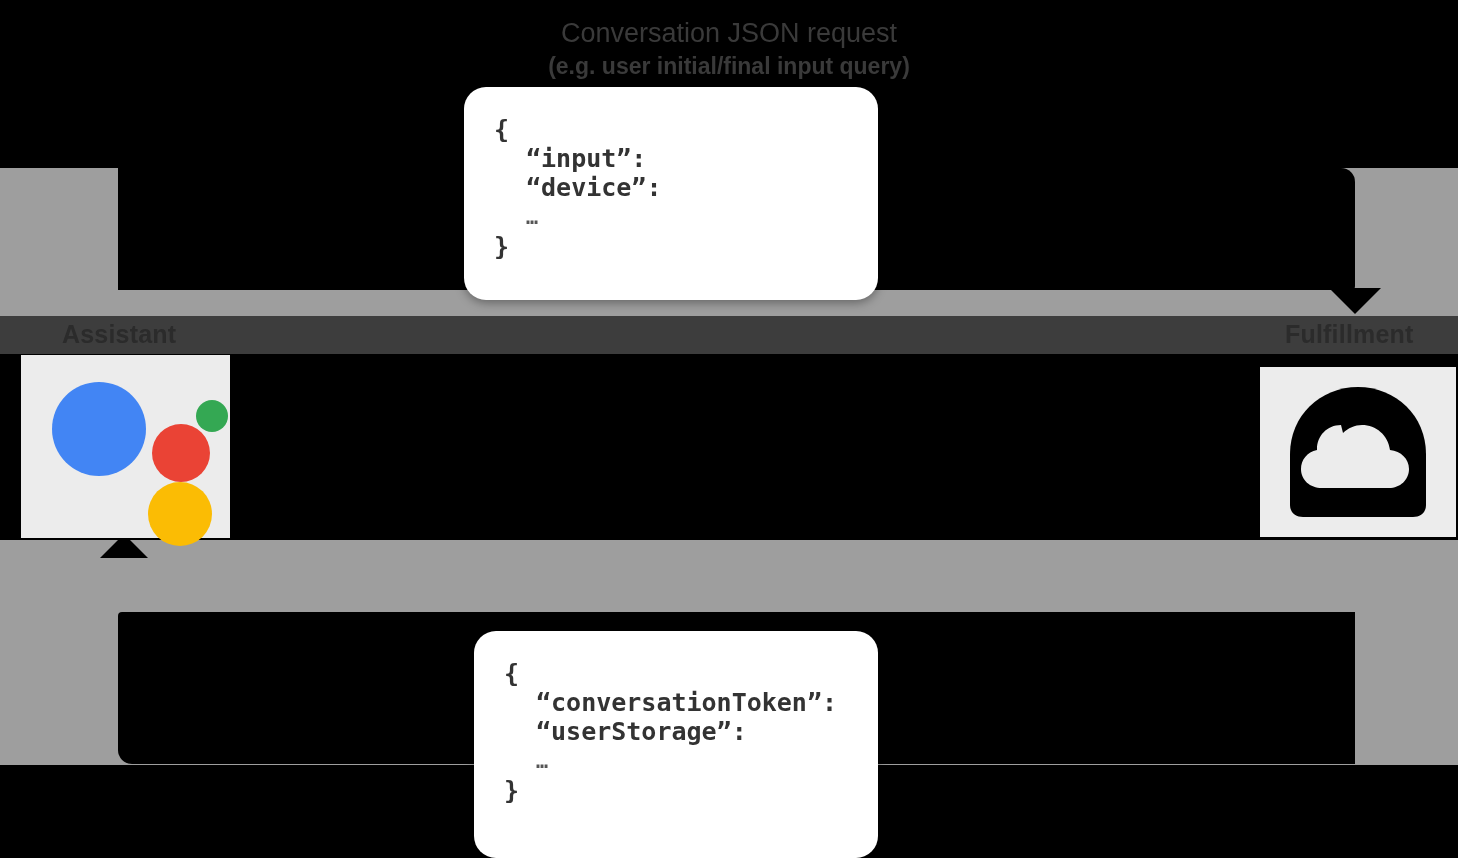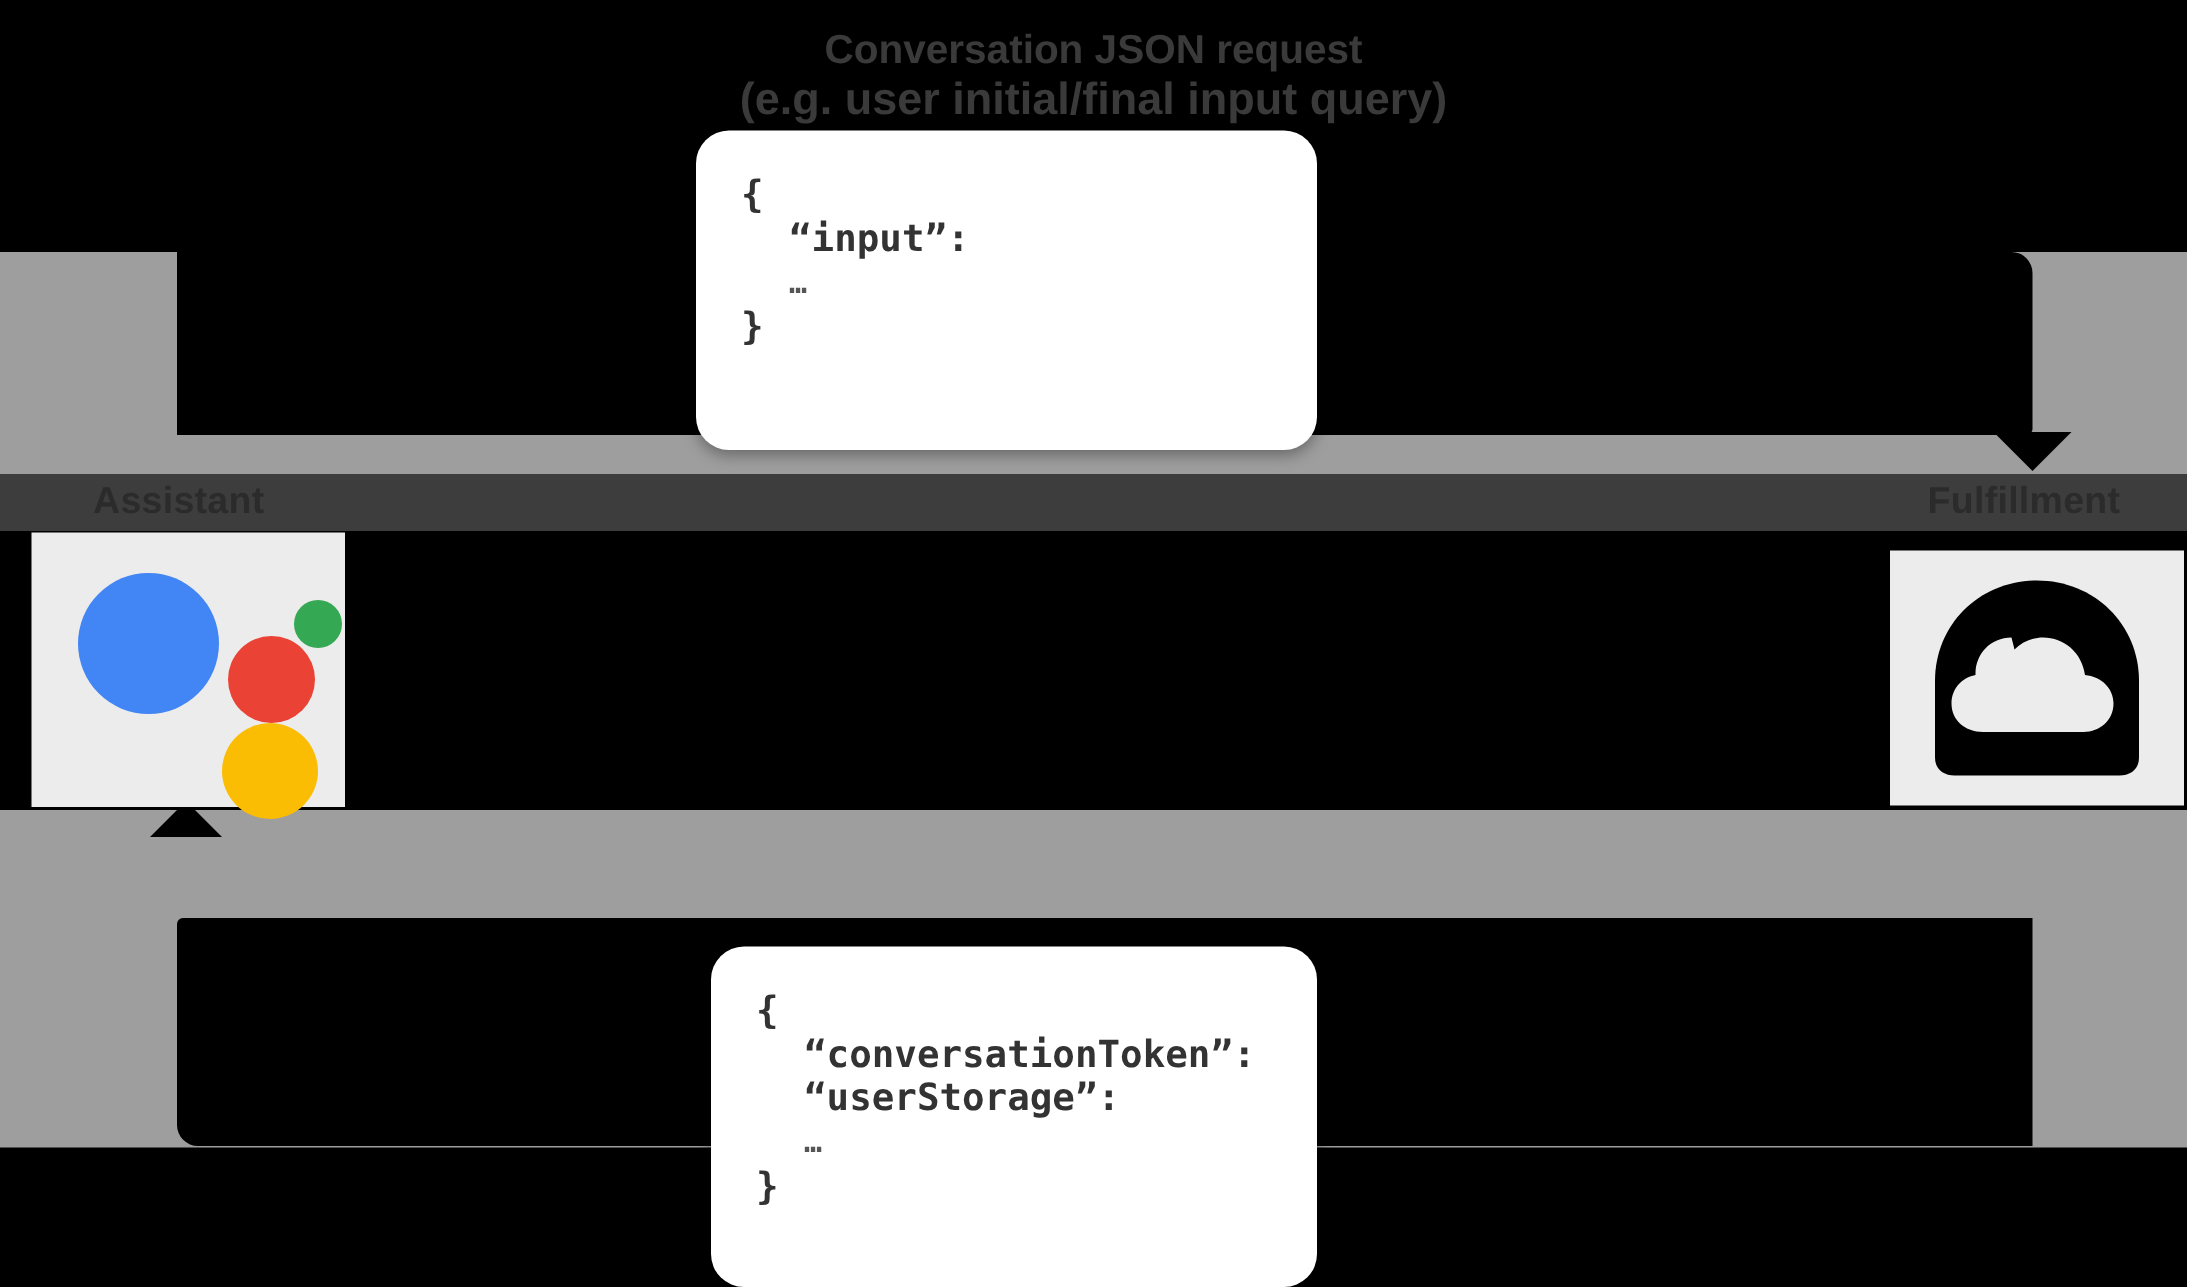--- a/index.html
+++ b/index.html
@@ -135,26 +135,26 @@
   .flow-caption {
     position: absolute;
     width: 100%;
     text-align: center;
     color: #3a3a3a;
     white-space: nowrap;
   }
   .flow-caption .cap-main {
     display: block;
     font-size: 27px;
-    font-weight: 700;
+    font-weight: 400;
     line-height: 34px;
   }
   .flow-caption .cap-sub {
     display: block;
-    font-size: 30px;
+    font-size: 23px;
     font-weight: 700;
     line-height: 33px;
   }
   #caption-request  { left: 0; top: 16px; }
   #caption-response { left: 0; top: 554px; }
 
   
   .json-card {
     position: absolute;
     background: #ffffff;
@@ -215,20 +215,21 @@
     <span class="cap-main">Conversation JSON request</span>
     <span class="cap-sub">(e.g. user initial/final input query)</span>
   </div>
 
   <div class="flow-caption" id="caption-response">
   </div>
 
   <div class="json-card" id="card-request">
     <div class="json-line">{</div>
     <div class="json-line indent">“input”:</div>
+    <div class="json-line indent">“device”:</div>
     <div class="json-line ellipsis">…</div>
     <div class="json-line">}</div>
   </div>
 
   <div class="json-card" id="card-response">
     <div class="json-line">{</div>
     <div class="json-line indent">“conversationToken”:</div>
     <div class="json-line indent">“userStorage”:</div>
     <div class="json-line ellipsis">…</div>
     <div class="json-line">}</div>

